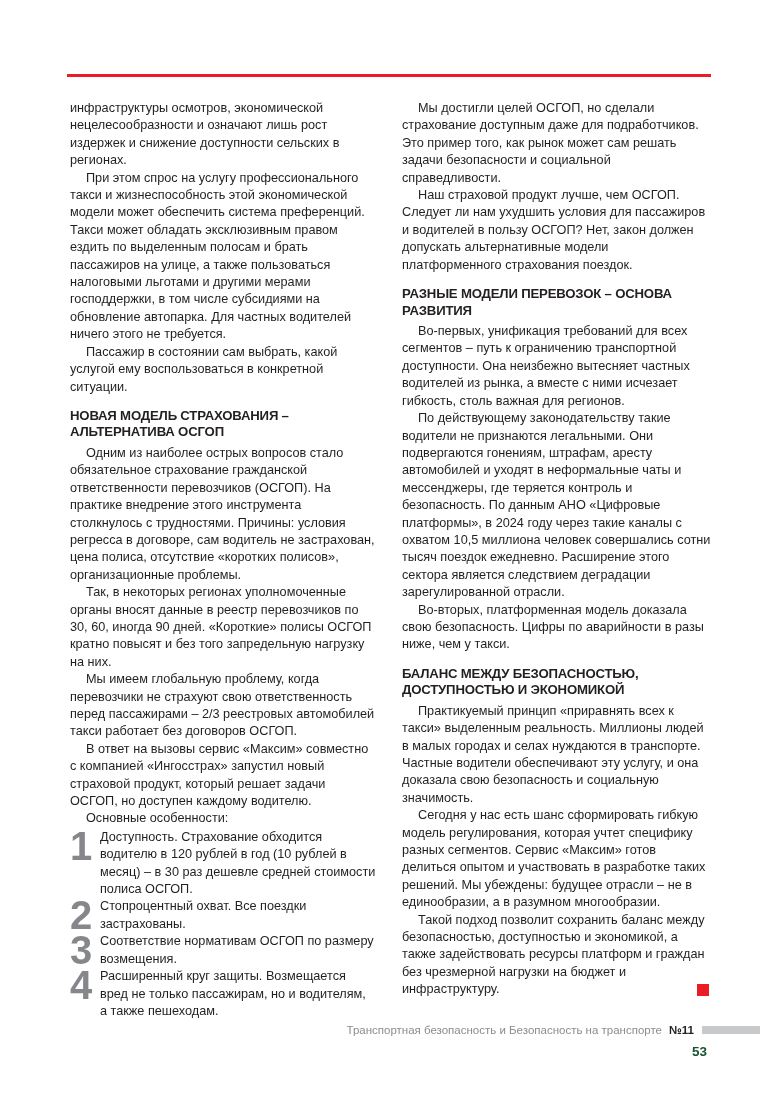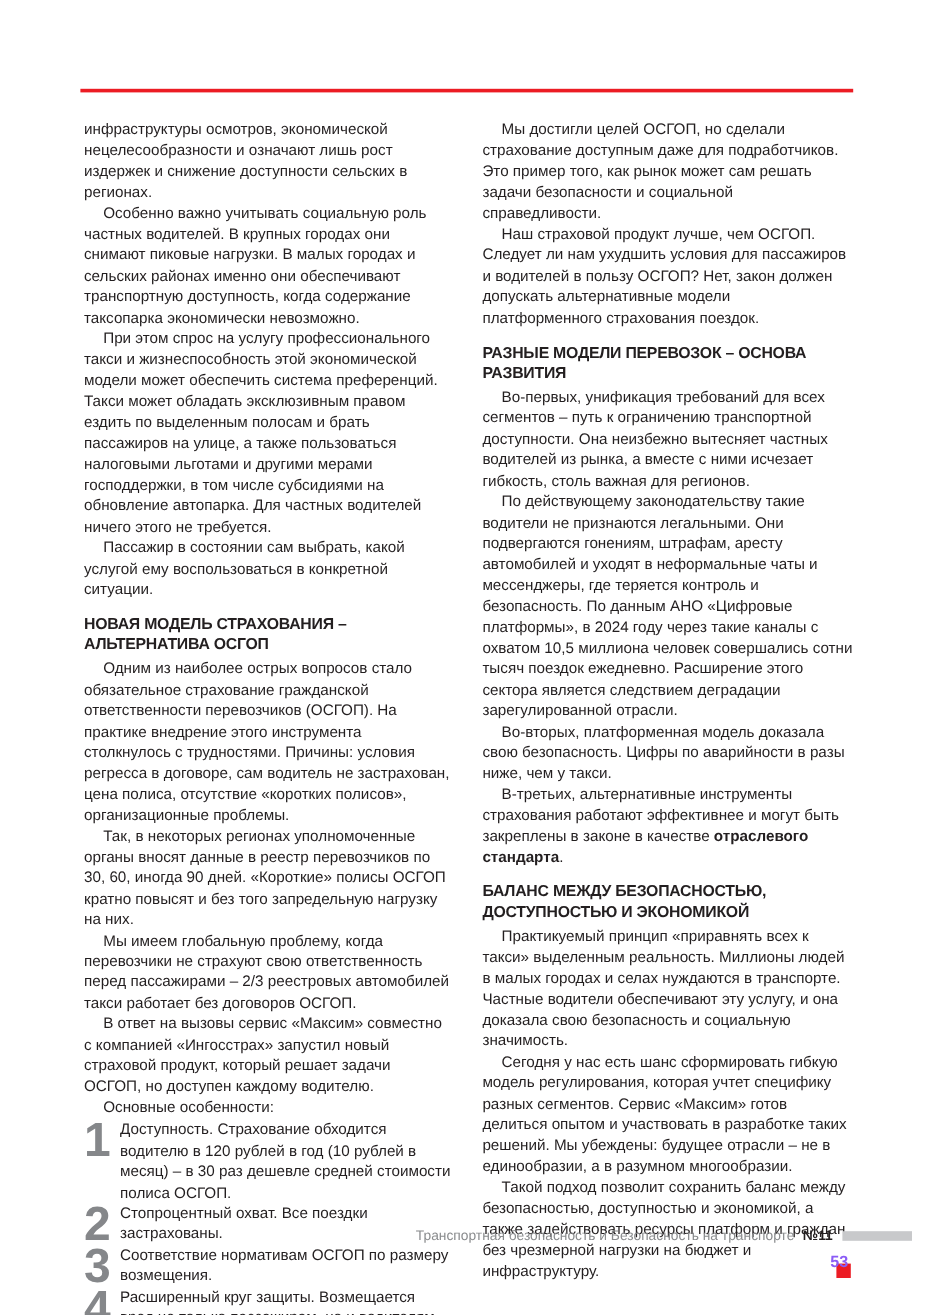--- a/index.html
+++ b/index.html
@@ -83,35 +83,34 @@
     height: 8px;
     background: #c8c9cb;
     margin-left: 8px;
   }
   .page-number {
     position: absolute;
     right: 69px;
     top: 1044px;
     font-size: 13.5px;
     font-weight: bold;
-    color: #8b5cf6;
+    color: #14532d;
   }
 </style>
 </head>
 <body>
 
 <div class="page">
 
   <div class="top-rule"></div>
 
   <div class="columns">
 
     <div class="col col-left">
       <p>инфраструктуры осмотров, экономической нецелесообразности и означают лишь рост издержек и снижение доступности сельских в регионах.</p>
-      <p class="ind">Особенно важно учитывать социальную роль частных водителей. В крупных городах они снимают пиковые нагрузки. В малых городах и сельских районах именно они обеспечивают транспортную доступность, когда содержание таксопарка экономически невозможно.</p>
       <p class="ind">При этом спрос на услугу профессионального такси и жизнеспособность этой экономической модели может обеспечить система преференций. Такси может обладать эксклюзивным правом ездить по выделенным полосам и брать пассажиров на улице, а также пользоваться налоговыми льготами и другими мерами господдержки, в том числе субсидиями на обновление автопарка. Для частных водителей ничего этого не требуется.</p>
       <p class="ind">Пассажир в состоянии сам выбрать, какой услугой ему воспользоваться в конкретной ситуации.</p>
 
       <div class="heading">НОВАЯ МОДЕЛЬ СТРАХОВАНИЯ – АЛЬТЕРНАТИВА ОСГОП</div>
 
       <p class="ind">Одним из наиболее острых вопросов стало обязательное страхование гражданской ответственности перевозчиков (ОСГОП). На практике внедрение этого инструмента столкнулось с трудностями. Причины: условия регресса в договоре, сам водитель не застрахован, цена полиса, отсутствие «коротких полисов», организационные проблемы.</p>
       <p class="ind">Так, в некоторых регионах уполномоченные органы вносят данные в реестр перевозчиков по 30, 60, иногда 90 дней. «Короткие» полисы ОСГОП кратно повысят и без того запредельную нагрузку на них.</p>
       <p class="ind">Мы имеем глобальную проблему, когда перевозчики не страхуют свою ответственность перед пассажирами – 2/3 реестровых автомобилей такси работает без договоров ОСГОП.</p>
       <p class="ind">В ответ на вызовы сервис «Максим» совместно с компанией «Ингосстрах» запустил новый страховой продукт, который решает задачи ОСГОП, но доступен каждому водителю.</p>
       <p class="ind">Основные особенности:</p>
@@ -138,21 +137,20 @@
 
     <div class="col col-right">
       <p class="ind">Мы достигли целей ОСГОП, но сделали страхование доступным даже для подработчиков. Это пример того, как рынок может сам решать задачи безопасности и социальной справедливости.</p>
       <p class="ind">Наш страховой продукт лучше, чем ОСГОП. Следует ли нам ухудшить условия для пассажиров и водителей в пользу ОСГОП? Нет, закон должен допускать альтернативные модели платформенного страхования поездок.</p>
 
       <div class="heading">РАЗНЫЕ МОДЕЛИ ПЕРЕВОЗОК – ОСНОВА РАЗВИТИЯ</div>
 
       <p class="ind">Во-первых, унификация требований для всех сегментов – путь к ограничению транспортной доступности. Она неизбежно вытесняет частных водителей из рынка, а вместе с ними исчезает гибкость, столь важная для регионов.</p>
       <p class="ind">По действующему законодательству такие водители не признаются легальными. Они подвергаются гонениям, штрафам, аресту автомобилей и уходят в неформальные чаты и мессенджеры, где теряется контроль и безопасность. По данным АНО «Цифровые платформы», в 2024 году через такие каналы с охватом 10,5 миллиона человек совершались сотни тысяч поездок ежедневно. Расширение этого сектора является следствием деградации зарегулированной отрасли.</p>
       <p class="ind">Во-вторых, платформенная модель доказала свою безопасность. Цифры по аварийности в разы ниже, чем у такси.</p>
-      <p class="ind"><span>В-третьих, альтернативные инструменты страхования работают эффективнее и могут быть закреплены в законе в качестве </span><b>отраслевого стандарта</b><span>.</span></p>
 
       <div class="heading">БАЛАНС МЕЖДУ БЕЗОПАСНОСТЬЮ, ДОСТУПНОСТЬЮ И ЭКОНОМИКОЙ</div>
 
       <p class="ind">Практикуемый принцип «приравнять всех к такси» выделенным реальность. Миллионы людей в малых городах и селах нуждаются в транспорте. Частные водители обеспечивают эту услугу, и она доказала свою безопасность и социальную значимость.</p>
       <p class="ind">Сегодня у нас есть шанс сформировать гибкую модель регулирования, которая учтет специфику разных сегментов. Сервис «Максим» готов делиться опытом и участвовать в разработке таких решений. Мы убеждены: будущее отрасли – не в единообразии, а в разумном многообразии.</p>
       <p class="ind last-par"><span>Такой подход позволит сохранить баланс между безопасностью, доступностью и экономикой, а также задействовать ресурсы платформ и граждан без чрезмерной нагрузки на бюджет и инфраструктуру.</span><span class="end-marker"></span></p>
     </div>
 
   </div>
 

